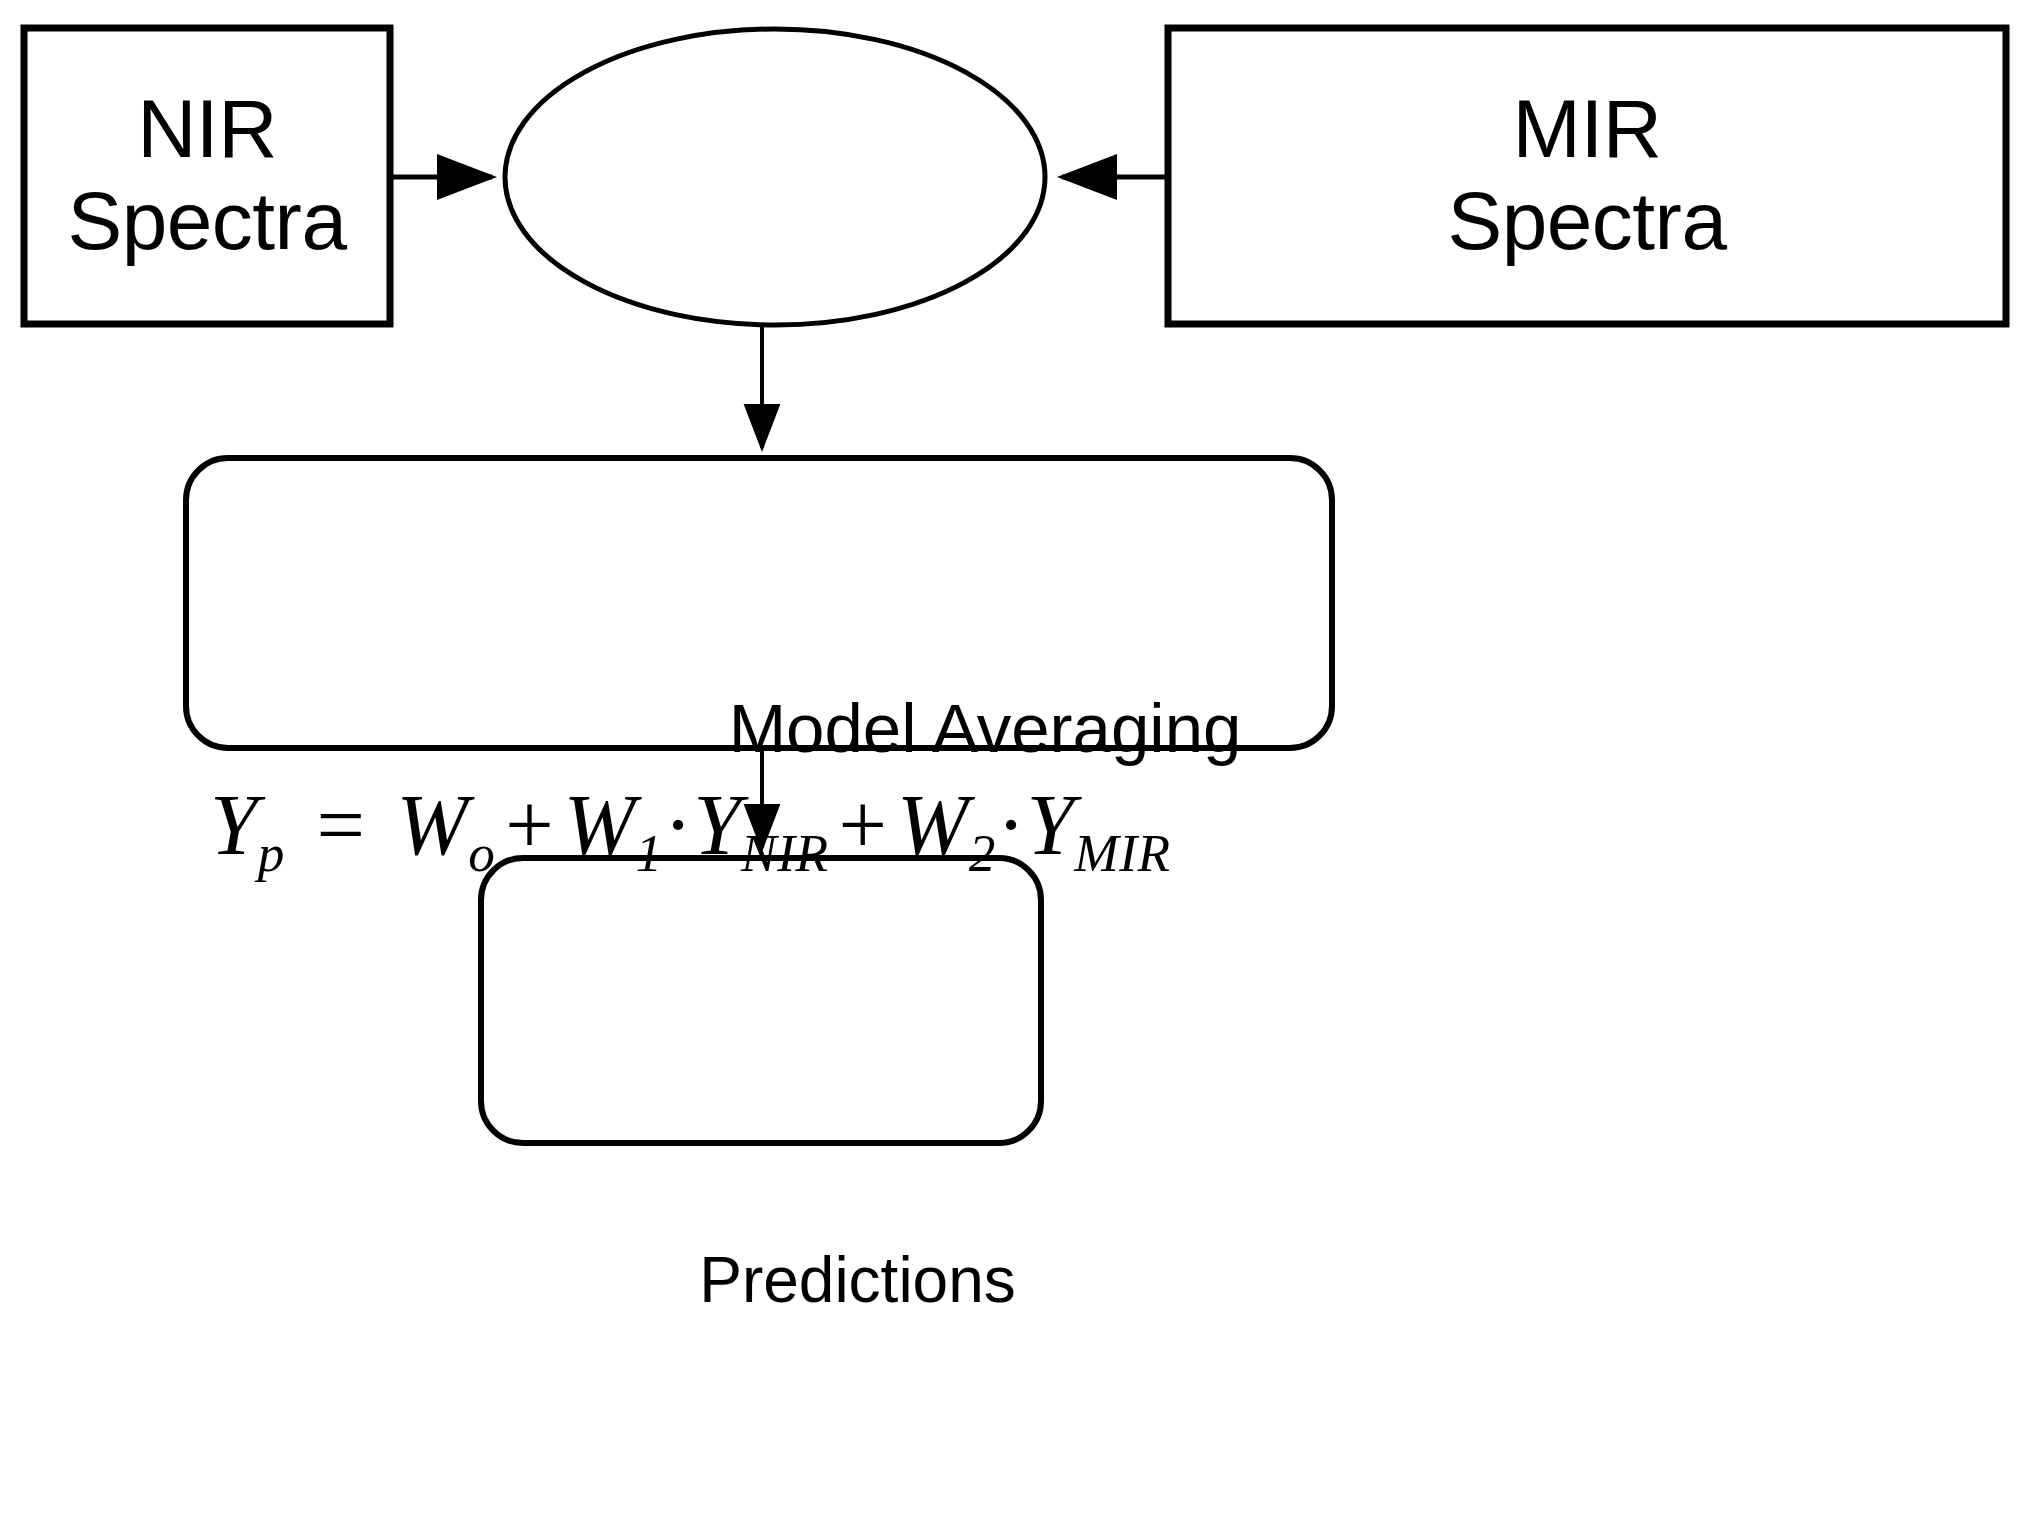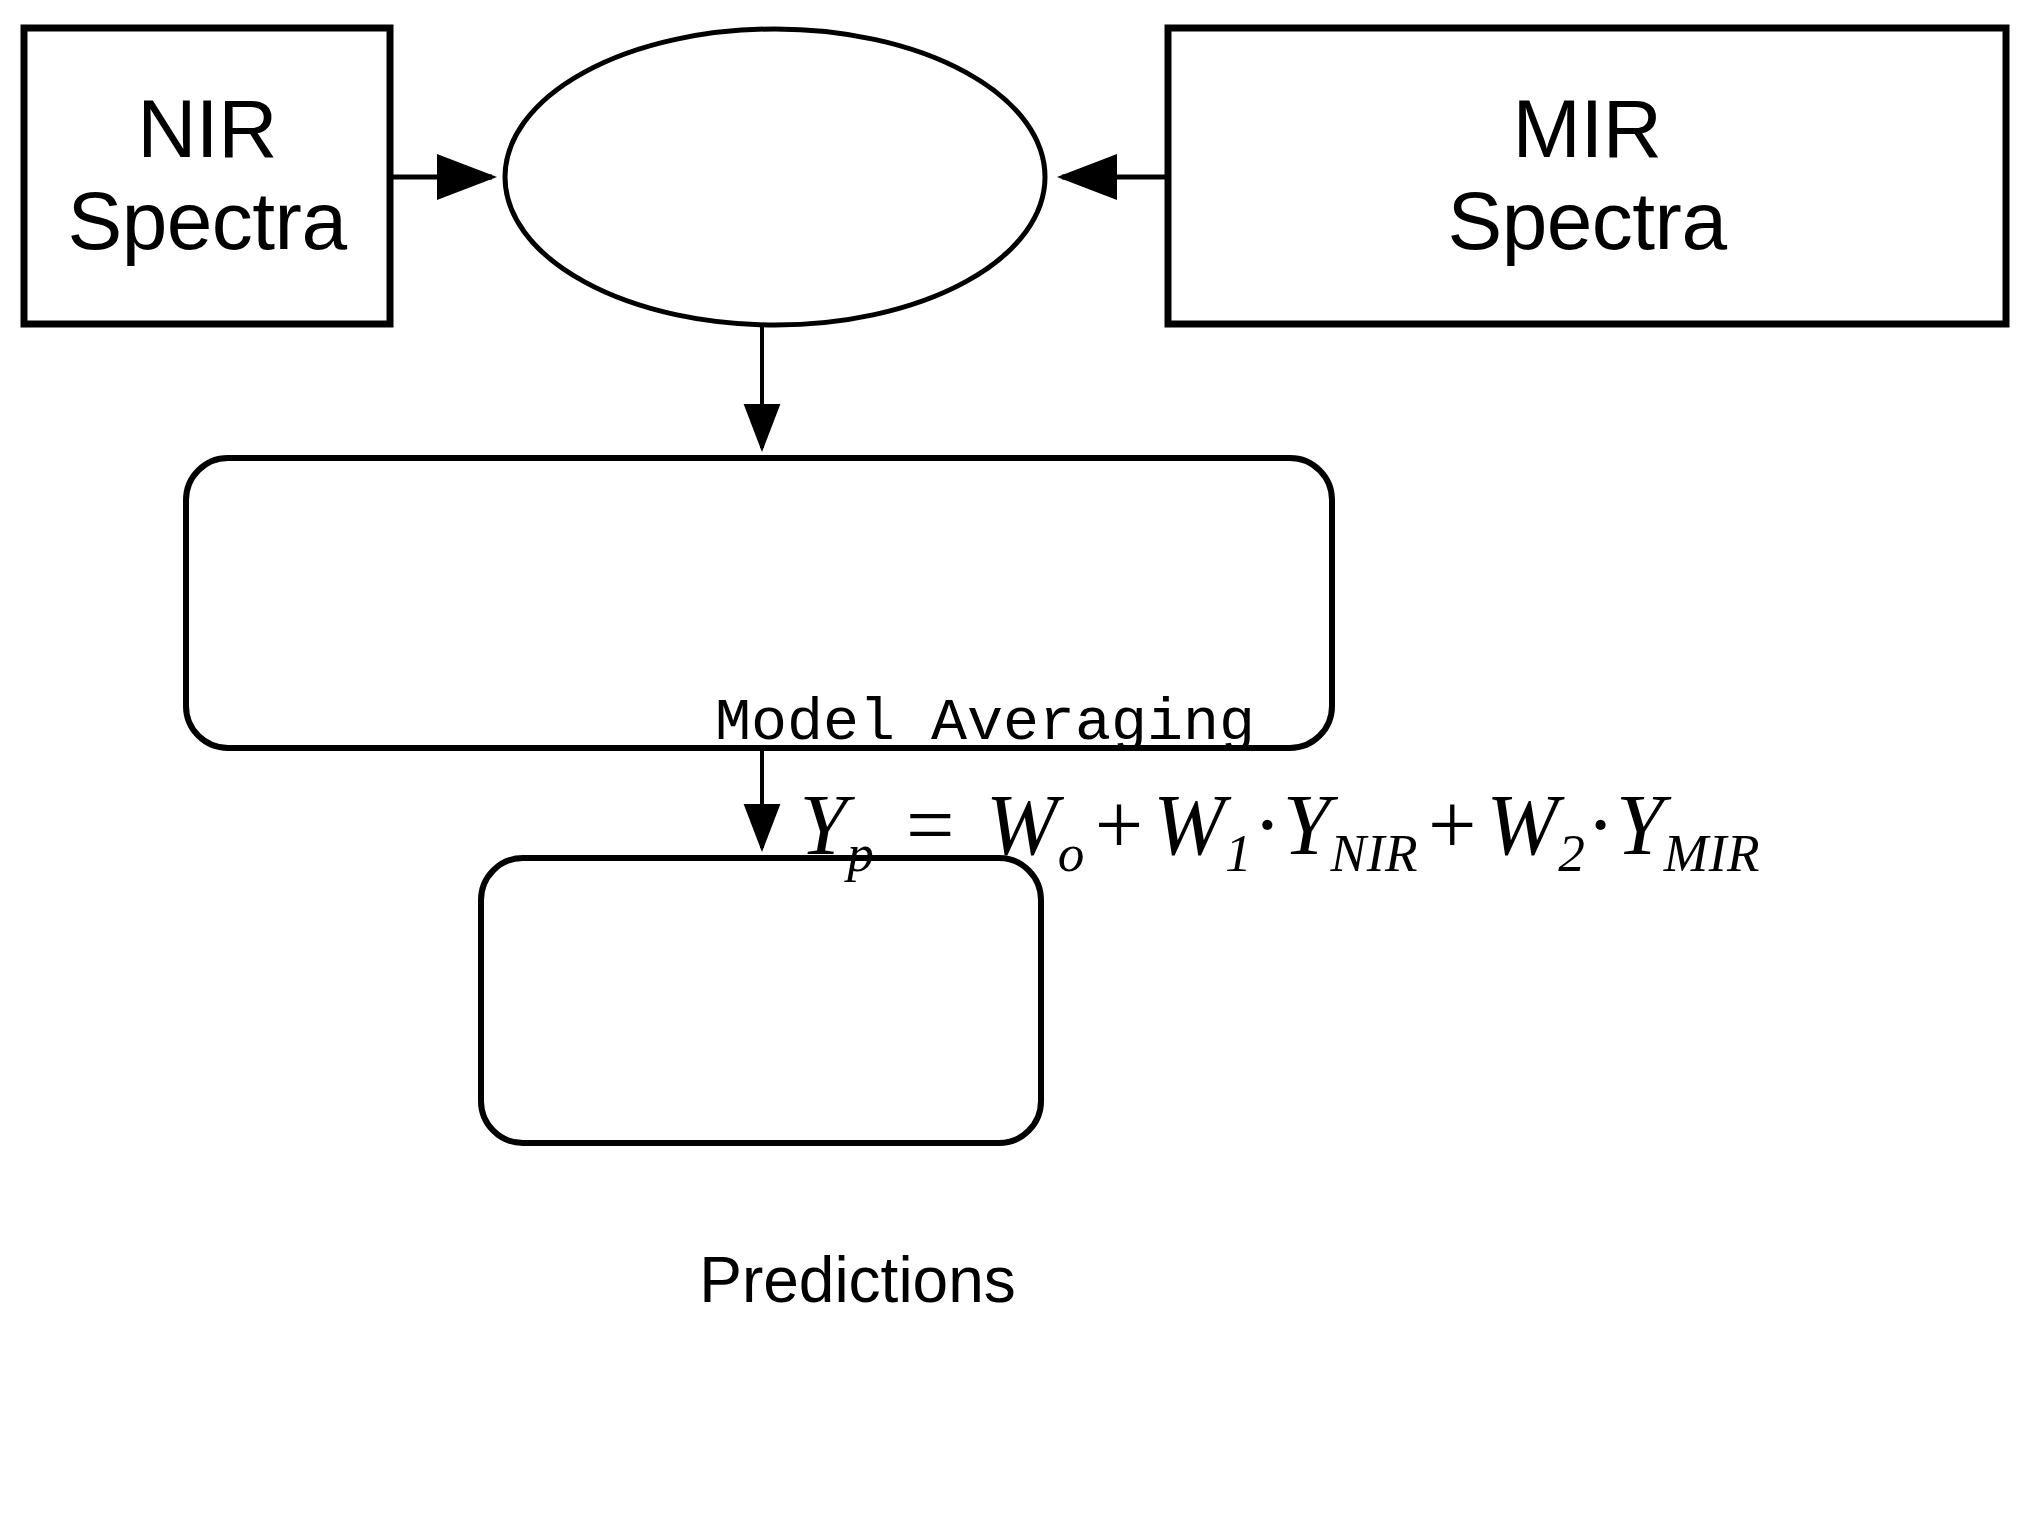--- a/index.html
+++ b/index.html
@@ -53,29 +53,28 @@
     left: 505px;
     top: 85px;
     width: 540px;
     font-size: 80px;
   }
   
   #model-averaging-title {
     left: 210px;
     top: 690px;
     width: 1550px;
-    font-size: 60px;
-    font-family: Liberation Mono, monospace;
+    font-size: 69px;
   }
   #model-averaging-formula {
     position: absolute;
     left: 210px;
     top: 775px;
     width: 1550px;
-    text-align: right;
+    text-align: left;
     color: #000000;
     font-family: "Liberation Serif", serif;
     font-style: italic;
     font-size: 86px;
     white-space: nowrap;
     pointer-events: none;
   }
   #model-averaging-formula .var { font-style: italic; }
   #model-averaging-formula .op {
     font-style: normal;

